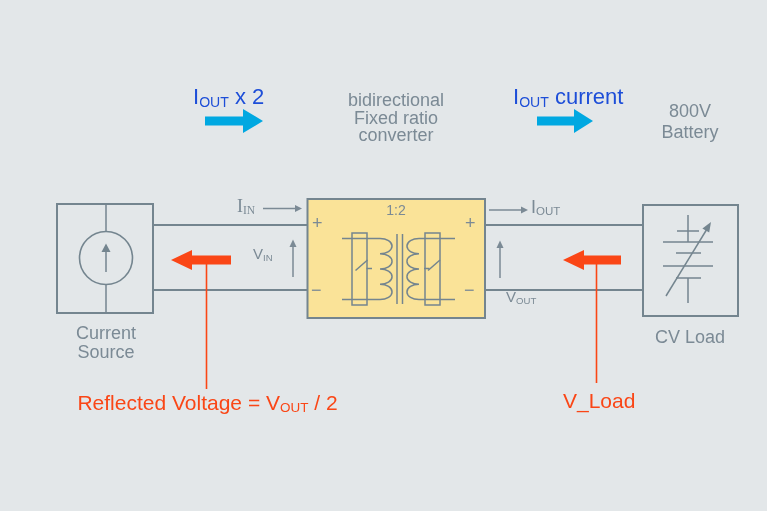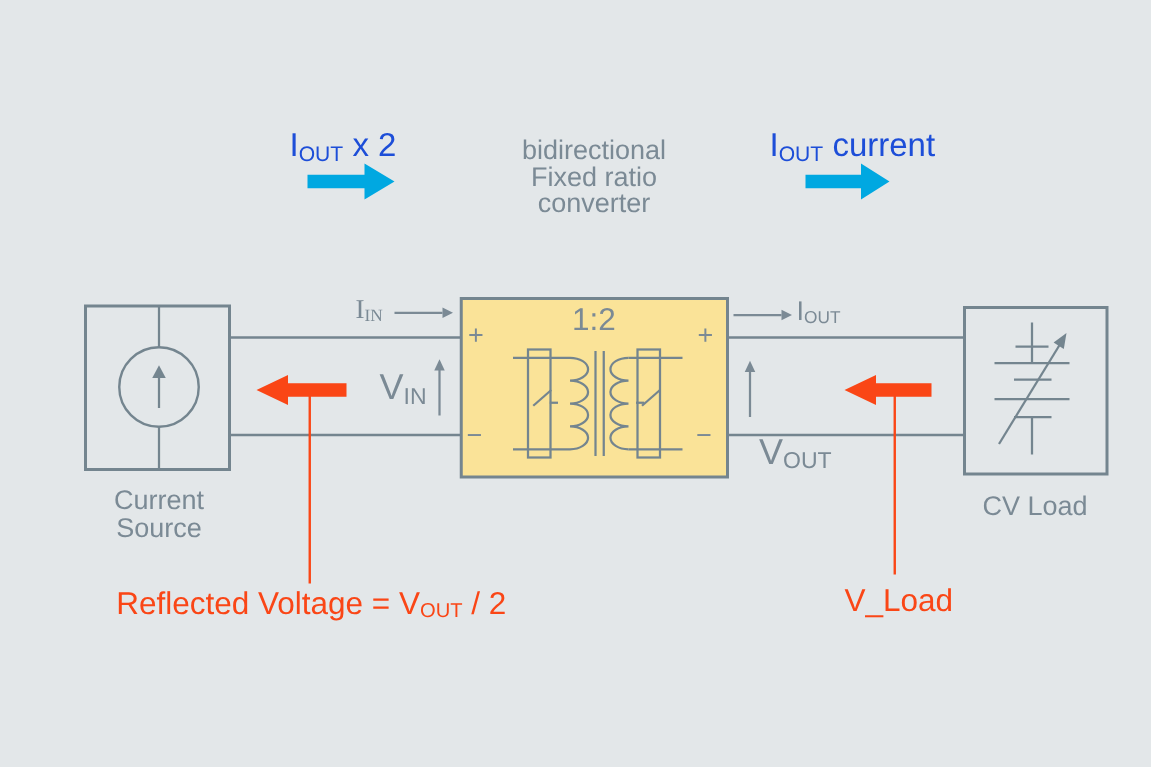--- a/index.html
+++ b/index.html
@@ -11,24 +11,24 @@
   .t{position:absolute;white-space:nowrap;}
   .gray{color:#7b8a95;}
   .cyan{color:#1d4ed8;}
   .red{color:#fa4616;}
   .center{text-align:center;}
   .h{font-size:18px;}
   .lh21{line-height:21px;}
   .lh18{line-height:17.5px;}
   .lh19{line-height:18.5px;}
   .flow{font-size:22px;}
-  .vlab{font-size:24px;}
+  .vlab{font-size:15px;}
   .ilab{font-size:18px;}
   .sign{font-size:18px;}
-  .ratio{font-size:21px;text-align:center;}
+  .ratio{font-size:14px;text-align:center;}
   .redtext{font-size:21px;}
   .sub{font-size:0.64em;position:relative;top:0.18em;letter-spacing:0;}
 </style>
 </head>
 <body>
 
 <div class="canvas">
 
   <svg class="layer" width="767" height="511" viewBox="0 0 767 511">
 
@@ -111,20 +111,24 @@
   <div class="t cyan flow" style="left:193px;top:84px;"><span>I</span><span class="sub">OUT</span><span> x 2</span></div>
 
   <div class="t gray h lh18 center" style="left:320px;top:92px;width:152px;">
     <div>bidirectional</div>
     <div>Fixed ratio</div>
     <div>converter</div>
   </div>
 
   <div class="t cyan flow" style="left:513px;top:84px;"><span>I</span><span class="sub">OUT</span><span> current</span></div>
 
+  <div class="t gray h lh21 center" style="left:625px;top:101px;width:130px;">
+    <div>800V</div>
+    <div>Battery</div>
+  </div>
 
   <div class="t gray ratio center" style="left:366px;top:202px;width:60px;">1:2</div>
   <div class="t gray sign" style="left:312px;top:213px;">+</div>
   <div class="t gray sign" style="left:311px;top:280px;">−</div>
   <div class="t gray sign" style="left:465px;top:213px;">+</div>
   <div class="t gray sign" style="left:464px;top:280px;">−</div>
 
   <div class="t gray ilab" style="left:237px;top:196px;font-family:Liberation Serif, serif;"><span>I</span><span class="sub">IN</span></div>
   <div class="t gray vlab" style="left:253px;top:245px;"><span>V</span><span class="sub">IN</span></div>
   <div class="t gray ilab" style="left:531px;top:197px;"><span>I</span><span class="sub">OUT</span></div>

